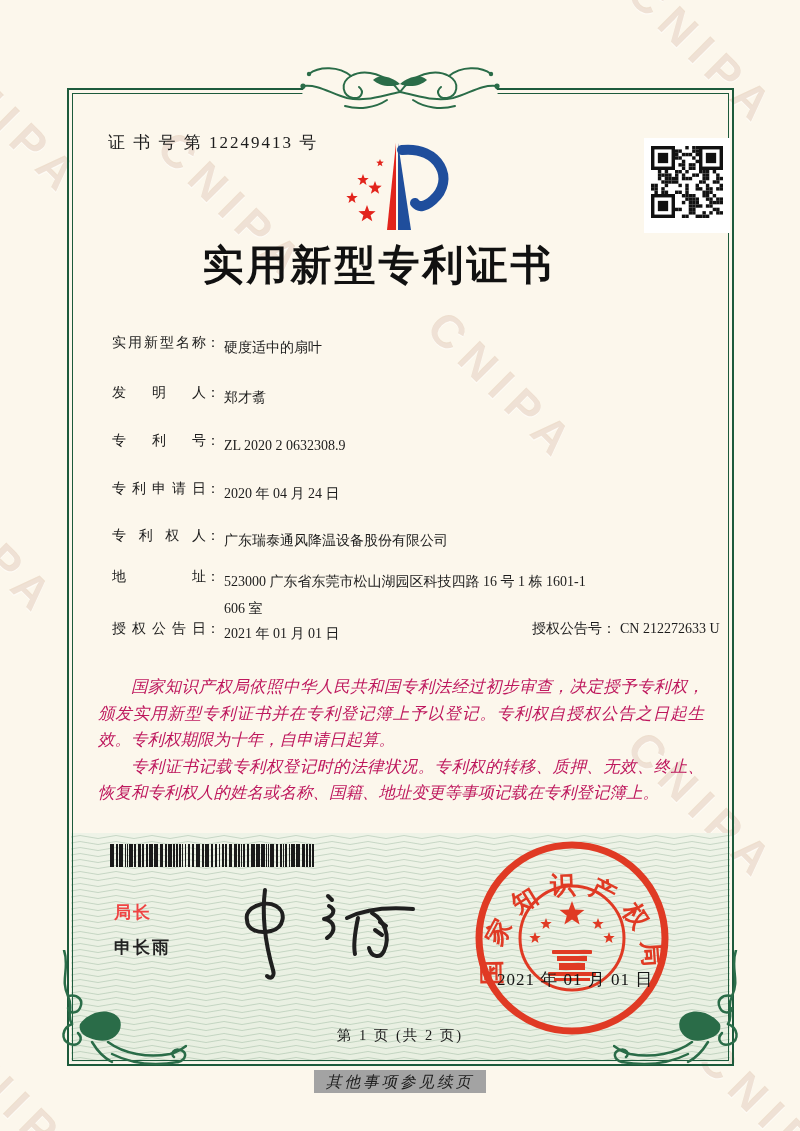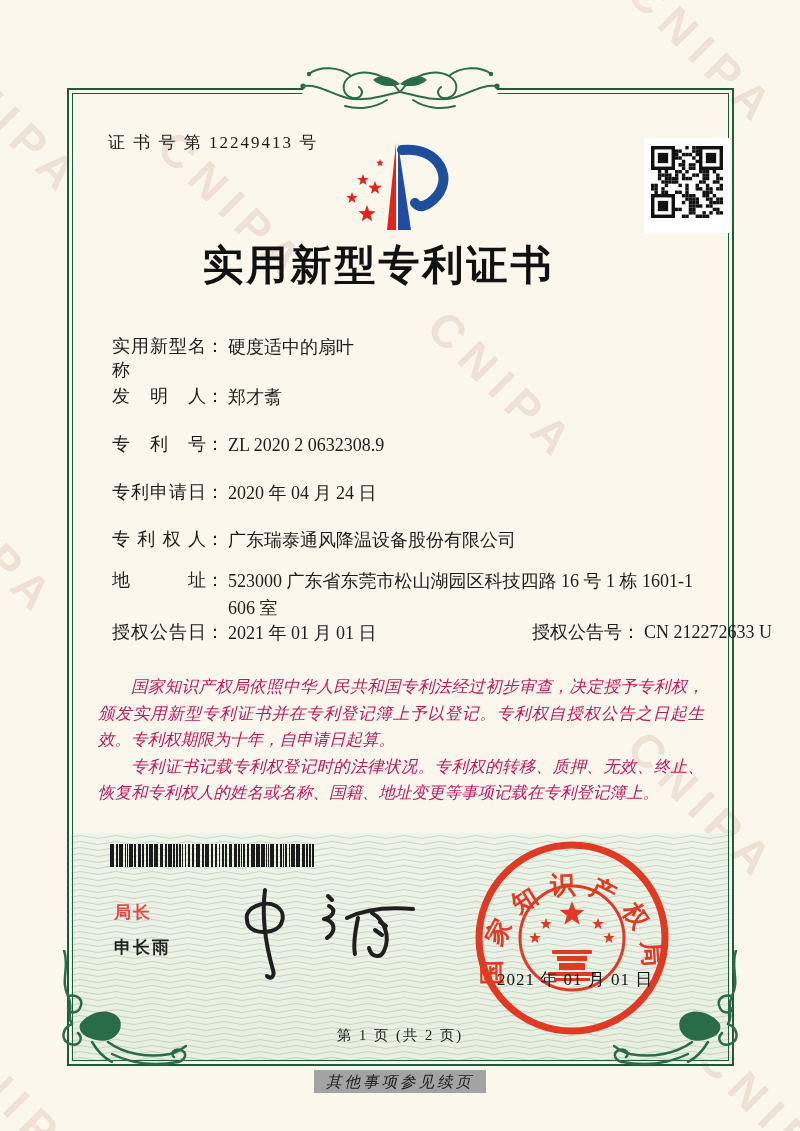--- a/index.html
+++ b/index.html
@@ -35,21 +35,21 @@
   
   .content{position:absolute;left:0;top:0;width:800px;height:1131px;z-index:3;}
   .cert-no{position:absolute;left:108px;top:131px;font-size:17px;letter-spacing:2px;}
   .qr-patch{position:absolute;left:644px;top:138px;width:86px;height:95px;background:#ffffff;}
   .qr-patch svg{position:absolute;left:7px;top:8px;}
   .logo{position:absolute;left:335px;top:130px;}
   .title{
     position:absolute;left:0;top:238px;width:757px;text-align:center;
     font-size:41px;font-weight:bold;letter-spacing:3px;color:#111;
   }
-  .frow{position:absolute;left:112px;font-size:18px;}
+  .frow{position:absolute;left:112px;font-size:14px;}
   .flabel{display:inline-block;width:94px;text-align:justify;text-align-last:justify;vertical-align:top;}
   .fcolon{vertical-align:top;}
   .fvalue{display:inline-block;max-width:492px;margin-left:4px;vertical-align:top;white-space:pre-line;line-height:27px;}
   .grant-right{position:absolute;left:420px;top:0;white-space:nowrap;}
   .notice{position:absolute;left:98px;top:674px;width:606px;
     font-size:16.5px;font-style:italic;line-height:26.5px;text-align:justify;color:#be185d;}
   .notice p{margin:0;text-indent:2em;}
   .barcode{position:absolute;left:110px;top:844px;}
   .sig-title{position:absolute;left:114px;top:901px;font-family:"Liberation Sans","DejaVu Sans",sans-serif;font-size:17px;font-weight:600;letter-spacing:2px;color:#ef4444;}
   .sig-name{position:absolute;left:114px;top:936px;font-family:"Liberation Sans","DejaVu Sans",sans-serif;font-size:17px;font-weight:600;letter-spacing:2px;color:#222;}

